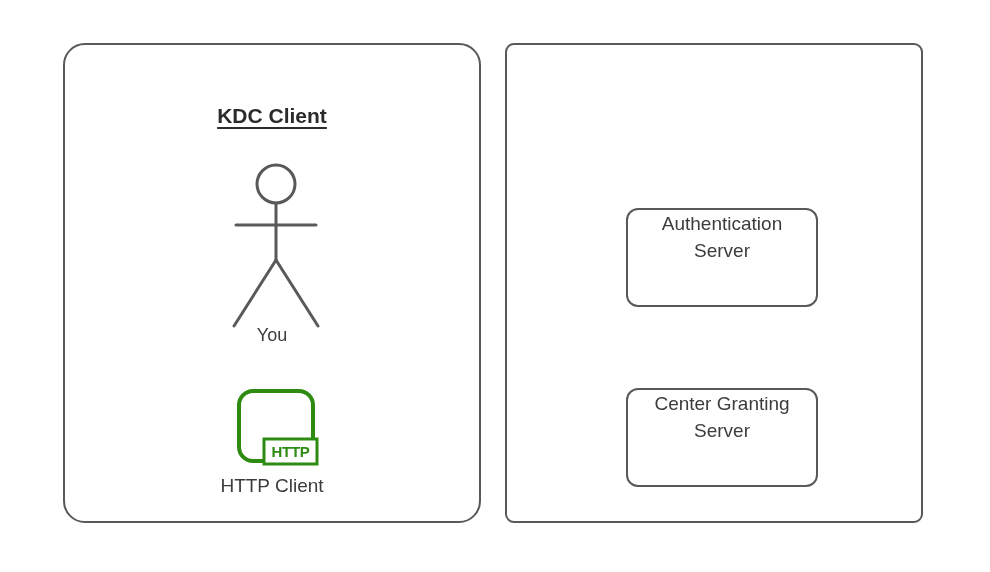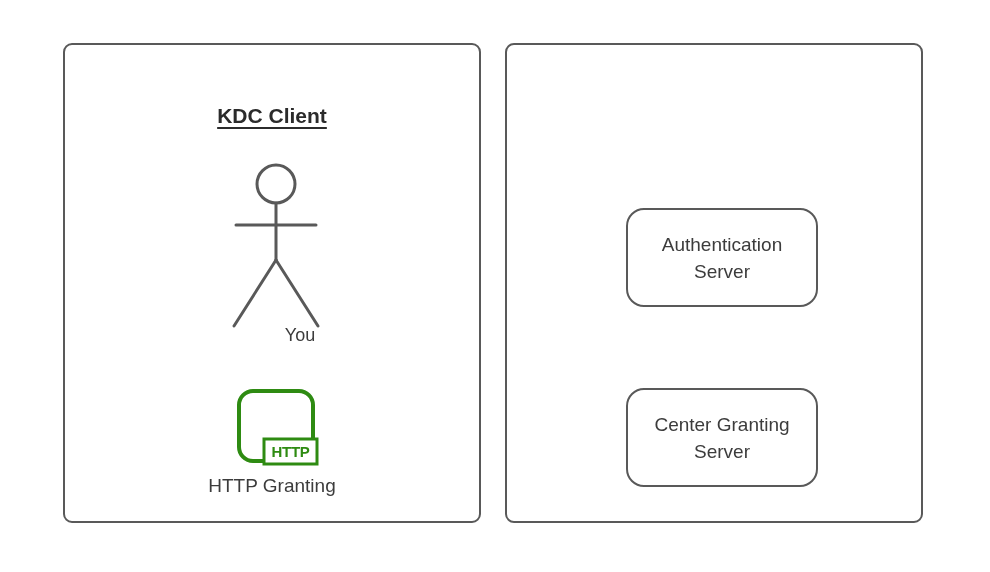--- a/index.html
+++ b/index.html
@@ -18,21 +18,21 @@
   .panel {
     position: absolute;
     top: 43px;
     width: 418px;
     height: 480px;
     background: #ffffff;
     border: 2px solid #595959;
     border-radius: 9px;
     box-sizing: border-box;
   }
-  .panel.left  { left: 63px; }
+  .panel.left  { left: 63px; border-radius: 22px; }
   .panel.right { left: 505px; }
 
   .panel-title {
     position: absolute;
     left: 50%;
     transform: translateX(-50%);
     margin: 0;
     text-align: center;
     font-size: 21px;
     line-height: 27px;
@@ -54,21 +54,20 @@
     height: 168px;
   }
   .actor-label {
     position: absolute;
     top: 280px;
     left: 0;
     width: 100%;
     text-align: center;
     font-size: 18px;
     color: #3c3c3c;
-    padding-left: 28px;
   }
   .http-svg {
     position: absolute;
     left: 170px;
     top: 342px;
     width: 86px;
     height: 80px;
   }
   .http-badge-text {
     font-family: "Liberation Sans", sans-serif;
@@ -86,24 +85,24 @@
     color: #3c3c3c;
   }
 
   .node {
     position: absolute;
     left: 119px;
     width: 192px;
     height: 99px;
     background: #ffffff;
     border: 2px solid #595959;
-    border-radius: 18px;
+    border-radius: 12px;
     box-sizing: border-box;
     display: flex;
-    align-items: center;
+    align-items: flex-start;
     justify-content: center;
     text-align: center;
   }
   .node.auth   { top: 163px; }
   .node.ticket { top: 343px; }
   .node-label {
     display: inline-block;
     max-width: 160px;
     font-size: 19px;
     line-height: 27px;
@@ -129,21 +128,21 @@
     </svg>
 
     <div class="actor-label">You</div>
 
     <svg class="http-svg" viewBox="0 0 86 80">
       <rect x="4" y="4" width="74" height="70" rx="14" ry="14" fill="none" stroke="#2e8b12" stroke-width="4"></rect>
       <rect x="29" y="52" width="53" height="25" fill="#ffffff" stroke="#2e8b12" stroke-width="3"></rect>
       <text class="http-badge-text" x="55.5" y="70" text-anchor="middle" fill="#2e8b12">HTTP</text>
     </svg>
 
-    <div class="service-label">HTTP Granting</div>
+    <div class="service-label">HTTP Client</div>
   </section>
 
   <section class="panel right">
 
     <div class="node auth">
       <span class="node-label">Authentication Server</span>
     </div>
 
     <div class="node ticket">
       <span class="node-label">Center Granting Server</span>

